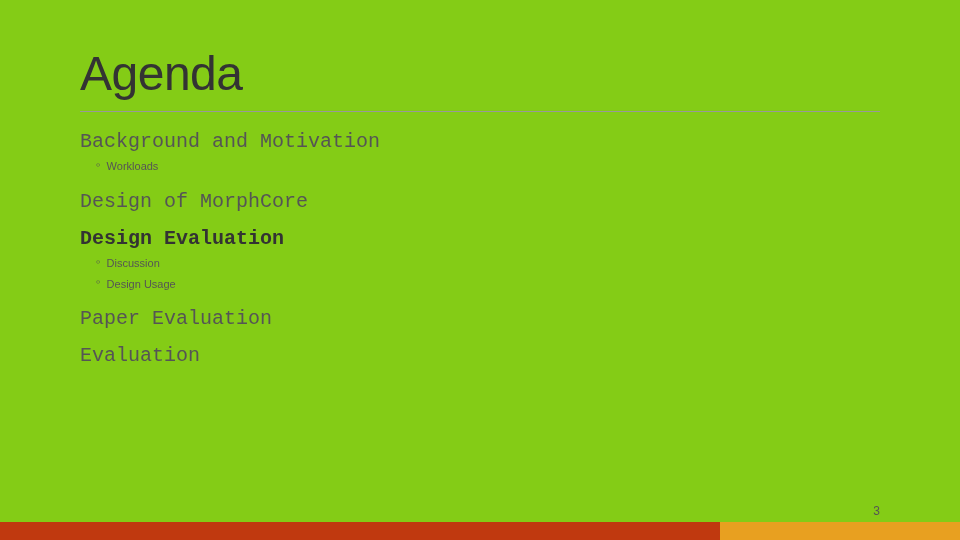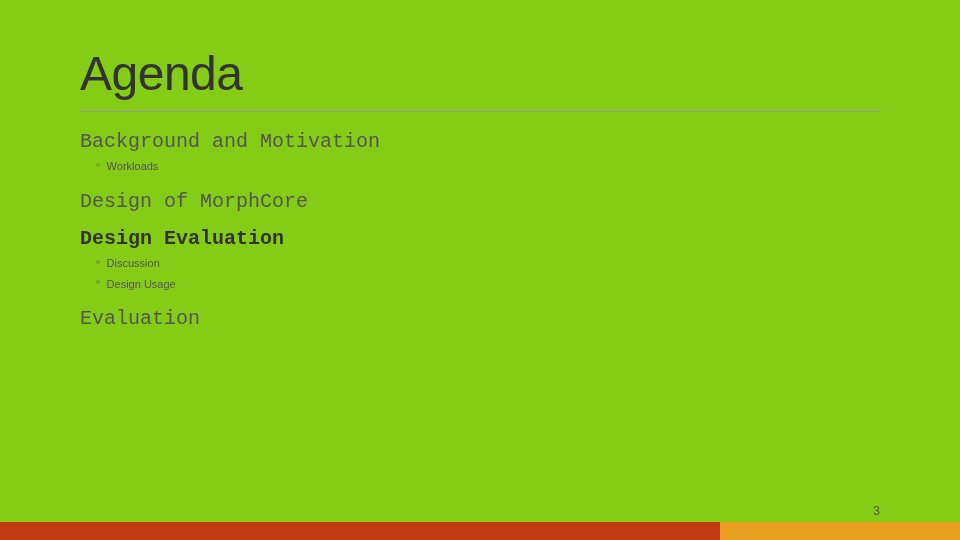--- a/index.html
+++ b/index.html
@@ -136,20 +136,23 @@
       <ul class="sub-items">
         <li>
             <span>Discussion</span>
           </li>
         <li>
             <span>Design Usage</span>
           </li>
       </ul>
     </div>
 
+    <div class="agenda-section">
+      <div class="section-title">Paper Evaluation</div>
+    </div>
 
     <div class="agenda-section">
       <div class="section-title">Evaluation</div>
     </div>
 
   </div>
 
   <span class="page-number">3</span>
 
   <div class="bottom-bar">

